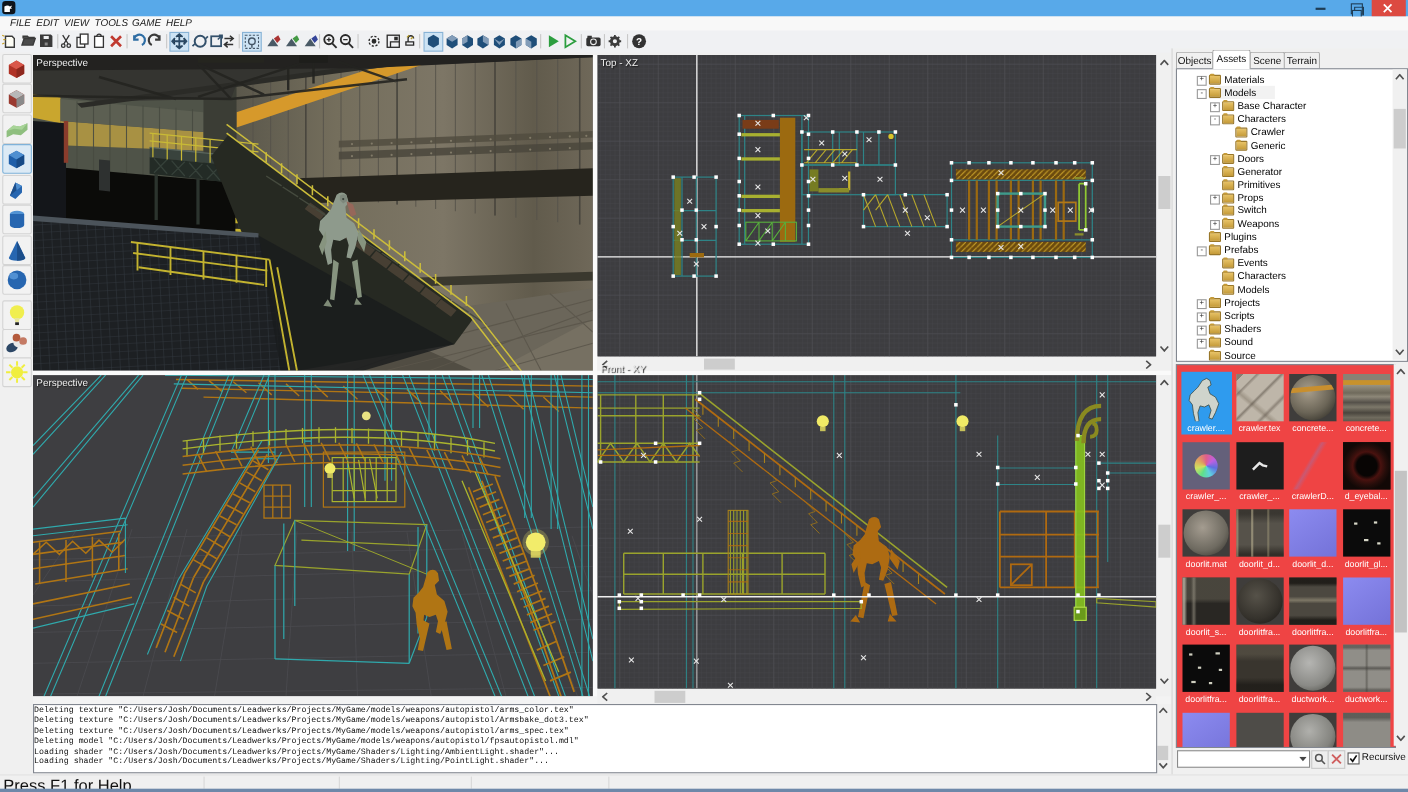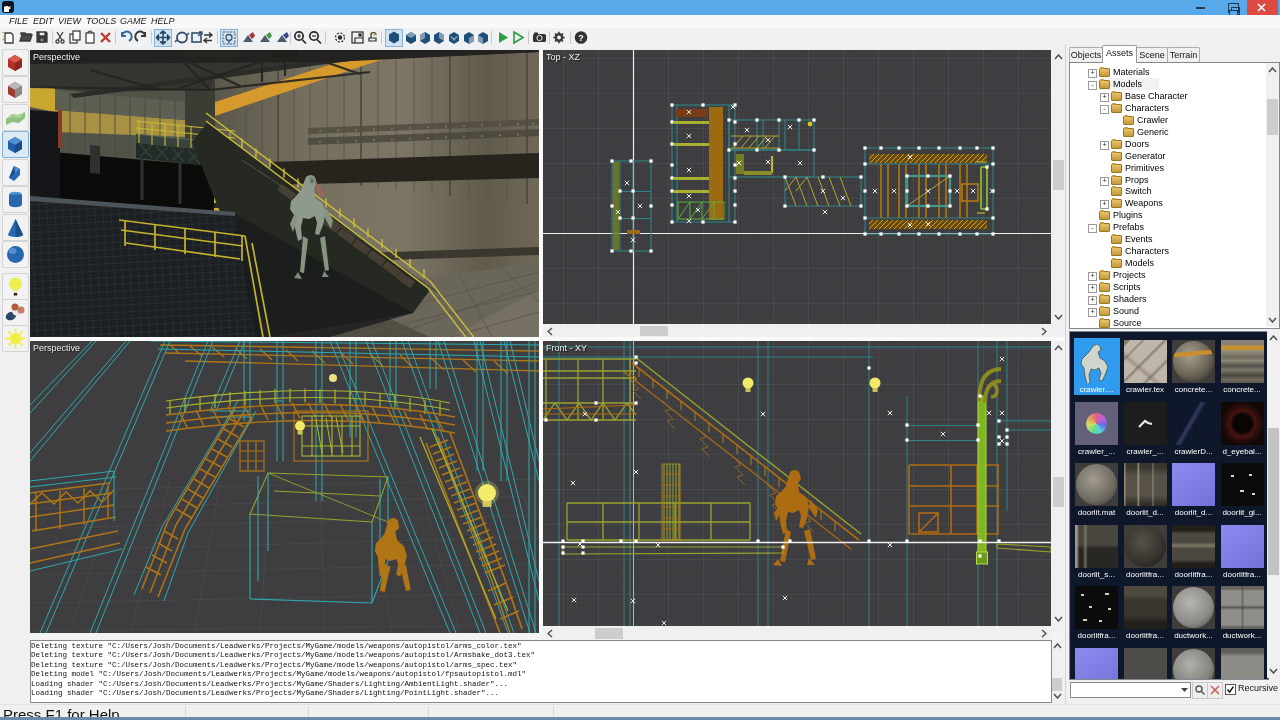--- a/index.html
+++ b/index.html
@@ -26,21 +26,21 @@
   .sbthumb{position:absolute;background:#cdcdcd;}
   #rpanel{left:1065px;top:44px;width:215px;height:661px;background:#f0f0f0;border-left:1px solid #d5d5d5;}
   .tab{position:absolute;top:3px;height:15px;background:#f0f0f0;border:1px solid #acacac;border-bottom:none;
        font-size:9px;color:#111;text-align:center;line-height:15px;border-radius:2px 2px 0 0;}
   #tree{position:absolute;left:3px;top:18px;width:209px;height:265px;background:#fff;border:1px solid #828790;overflow:hidden;}
   .trow{position:absolute;height:12px;font-size:9px;color:#000;line-height:12px;white-space:nowrap;}
   .fold{position:absolute;width:9px;height:7px;top:2px;background:linear-gradient(#e8c367,#c49a38);border:1px solid #99772a;border-radius:1px;}
   .fold:before{content:"";position:absolute;left:0;top:-2px;width:4px;height:2px;background:#c49a38;border-radius:1px 1px 0 0;}
   .expbox{position:absolute;top:3px;width:7px;height:7px;background:#fff;border:1px solid #9a9a9a;
           font-size:7px;line-height:5px;text-align:center;color:#222;}
-  #thumbpanel{position:absolute;left:3px;top:287px;width:198px;height:347px;background:#0f172a;border:1px solid #828790;overflow:hidden;}
+  #thumbpanel{position:absolute;left:3px;top:287px;width:198px;height:347px;background:#ef4444;border:1px solid #828790;overflow:hidden;}
   .thumb{position:absolute;width:43px;height:43px;}
   .tlabel{position:absolute;width:49px;font-size:8px;color:#fff;text-align:center;white-space:nowrap;overflow:hidden;}
   #console{left:30px;top:640px;width:1020px;height:61px;background:#fff;border:1px solid #828790;
            font-family:"Liberation Mono",monospace;font-size:7.5px;color:#111;overflow:hidden;}
   #console div{white-space:nowrap;height:9.4px;line-height:10px;}
   #status{left:0;top:704px;width:1280px;height:13px;background:#f0f0f0;font-size:15px;color:#111;border-top:1px solid #e2e2e2;}
   .statsep{position:absolute;top:1px;width:1px;height:11px;background:#d8d8d8;}
   #bottomedge{left:0;top:717px;width:1280px;height:3px;background:#6e88a9;}
   .ltool{position:absolute;left:2px;width:25px;height:25px;background:#f2f2f2;border:1px solid #d4d4d4;border-radius:2px;}
 </style>
@@ -803,21 +803,21 @@
     </g>
   </svg>
   </div>
   <div class="abs" style="left:539px;top:50px;width:4px;height:590px;background:#fafafa"></div>
   <div class="abs" style="left:30px;top:337px;width:509px;height:4px;background:#fafafa"></div>
   <div class="abs" style="left:543px;top:337px;width:522px;height:4px;background:#fafafa"></div>
   <div class="abs" style="left:30px;top:633px;width:1035px;height:7px;background:#f3f3f3"></div>
   <div class="abs vplabel" style="left:33px;top:52px">Perspective</div>
   <div class="abs vplabel" style="left:546px;top:52px">Top - XZ</div>
   <div class="abs vplabel" style="left:33px;top:343px">Perspective</div>
-  <div class="abs vplabel" style="left:546px;top:343px">Front - XY</div>
+  <div class="abs vplabel" style="left:546px;top:330px">Front - XY</div>
   <div class="sb" style="left:1052px;top:50px;width:13px;height:274px">
     <svg class="abs" style="left:2px;top:4px" width="9" height="6">
         <path d="M1 5 l3.5 -4 3.5 4" fill="none" stroke="#505050" stroke-width="1.5"></path>
       </svg>
     <div class="sbthumb" style="left:1px;top:110px;width:11px;height:30px"></div>
     <svg class="abs" style="left:2px;top:264px" width="9" height="6">
         <path d="M1 1 l3.5 4 3.5 -4" fill="none" stroke="#505050" stroke-width="1.5"></path>
       </svg>
   </div>
   <div class="sb" style="left:543px;top:325px;width:508px;height:12px">

